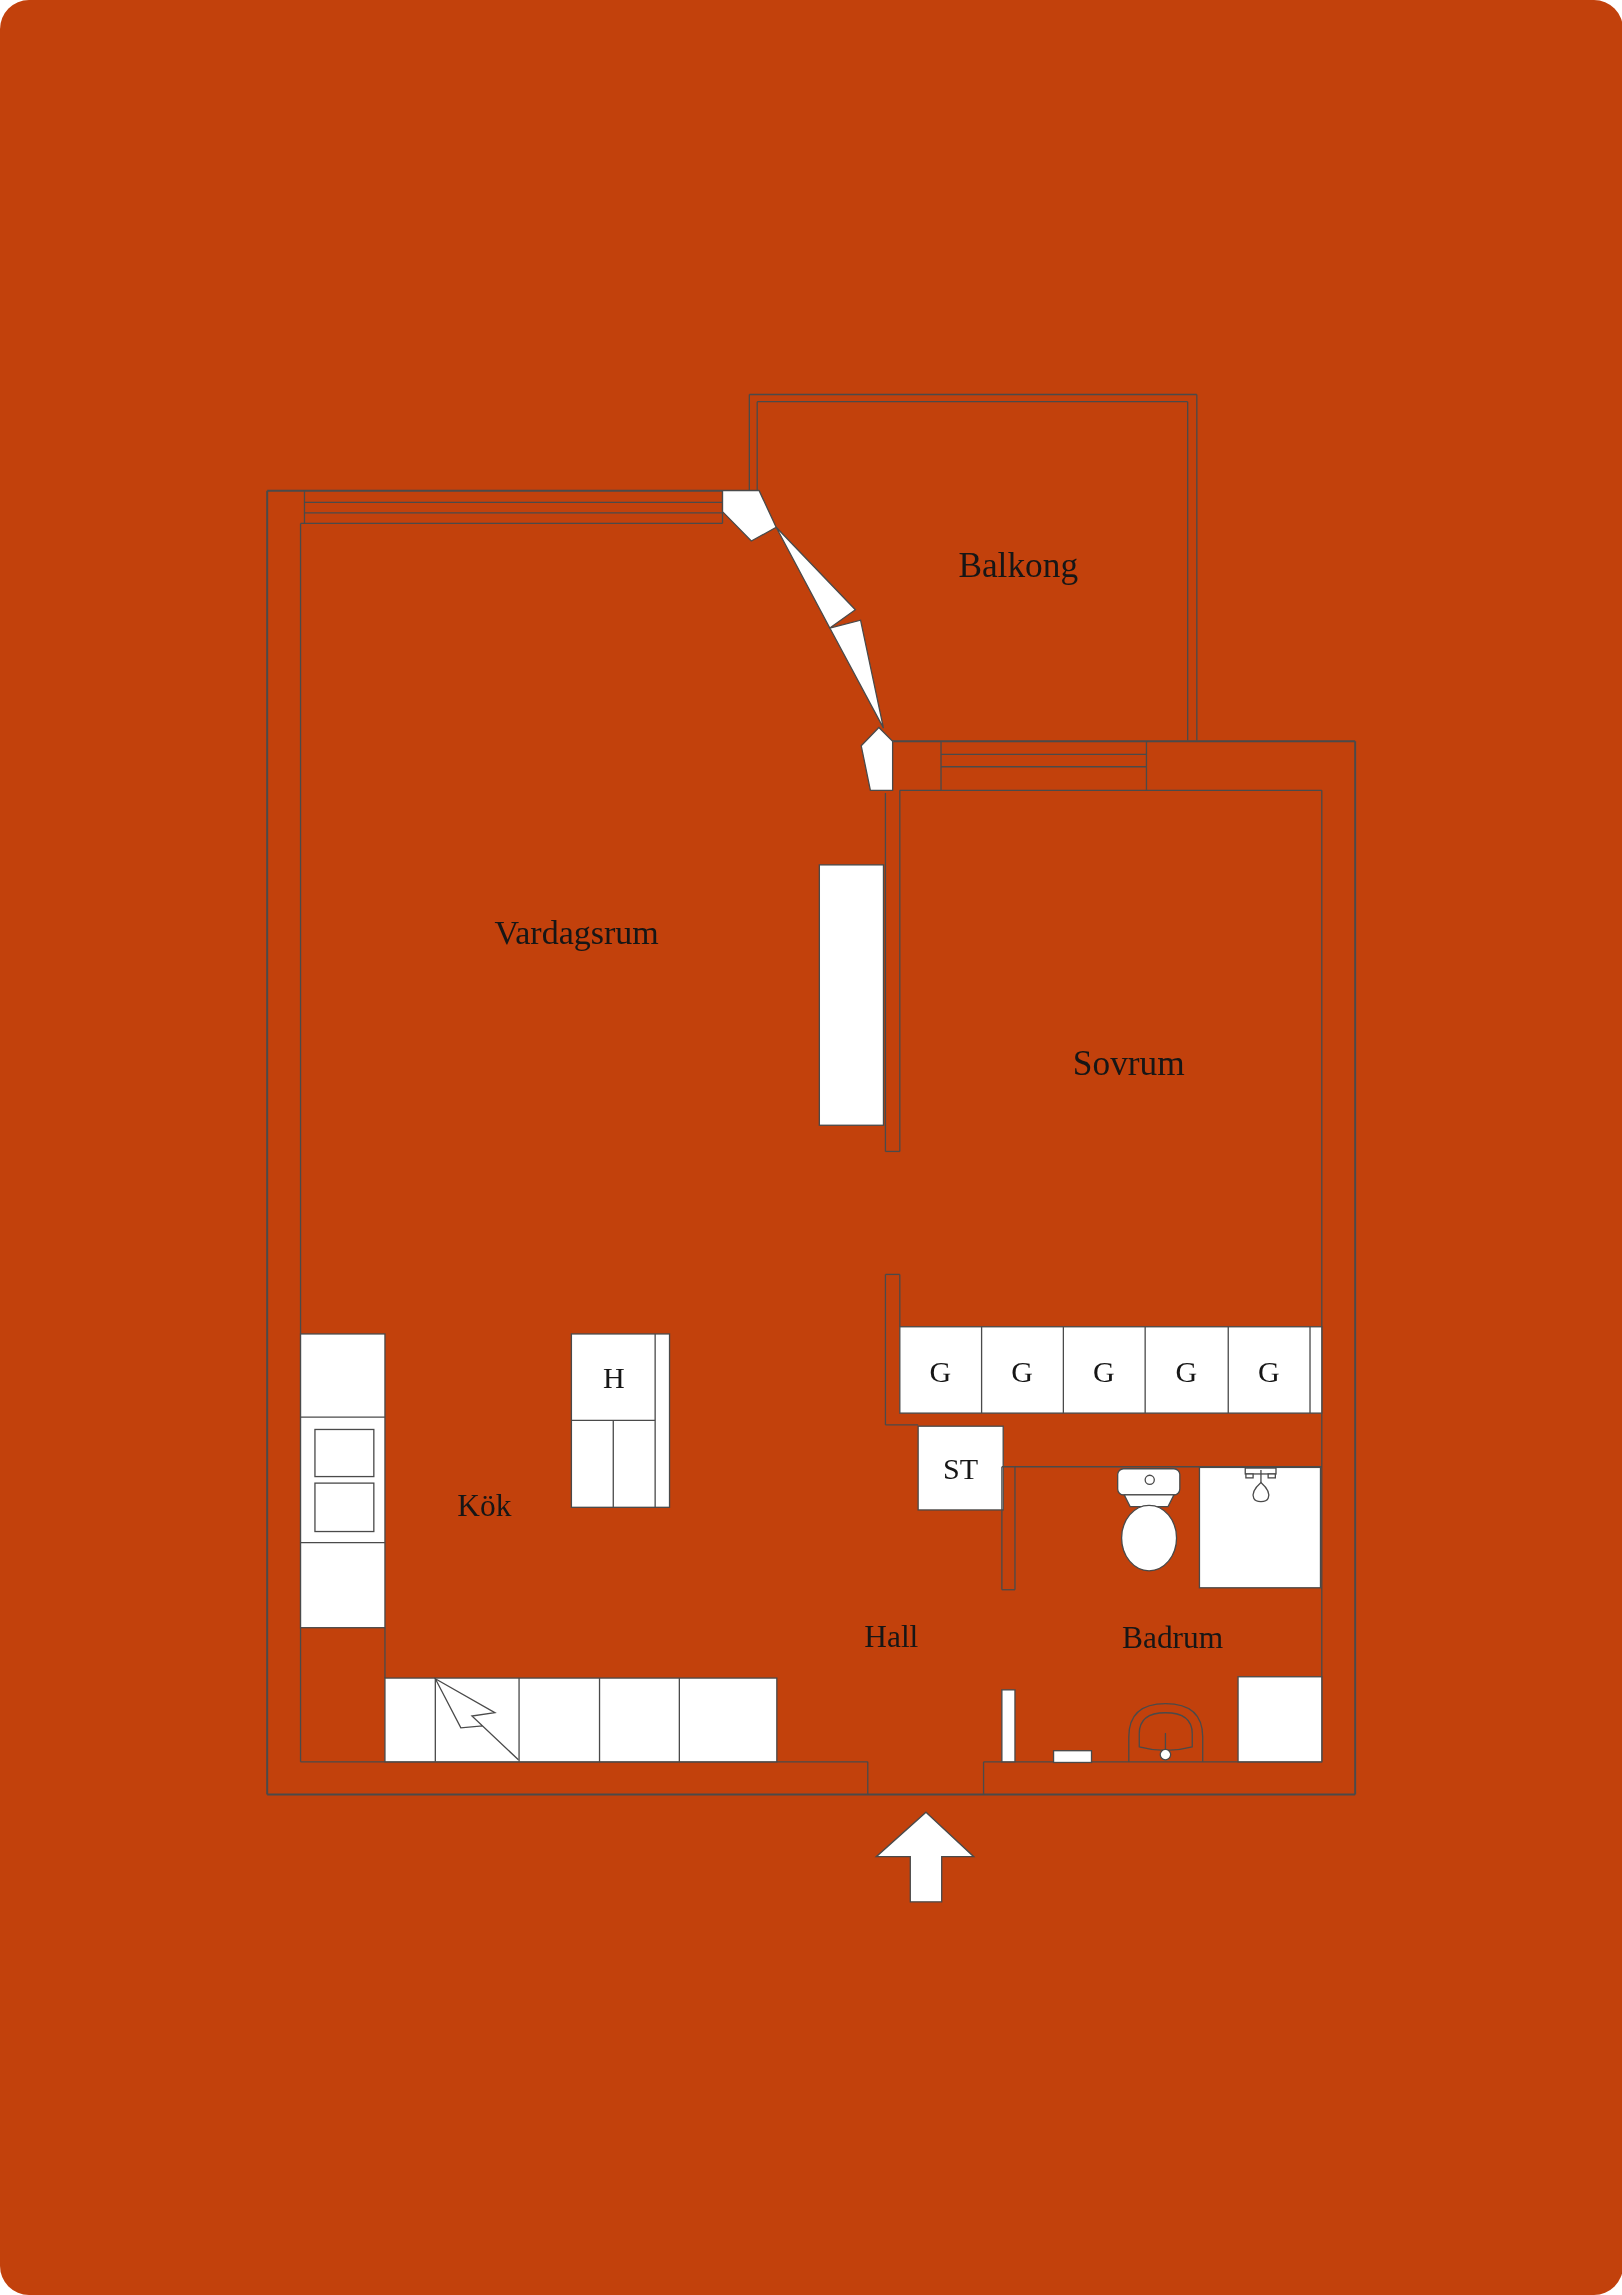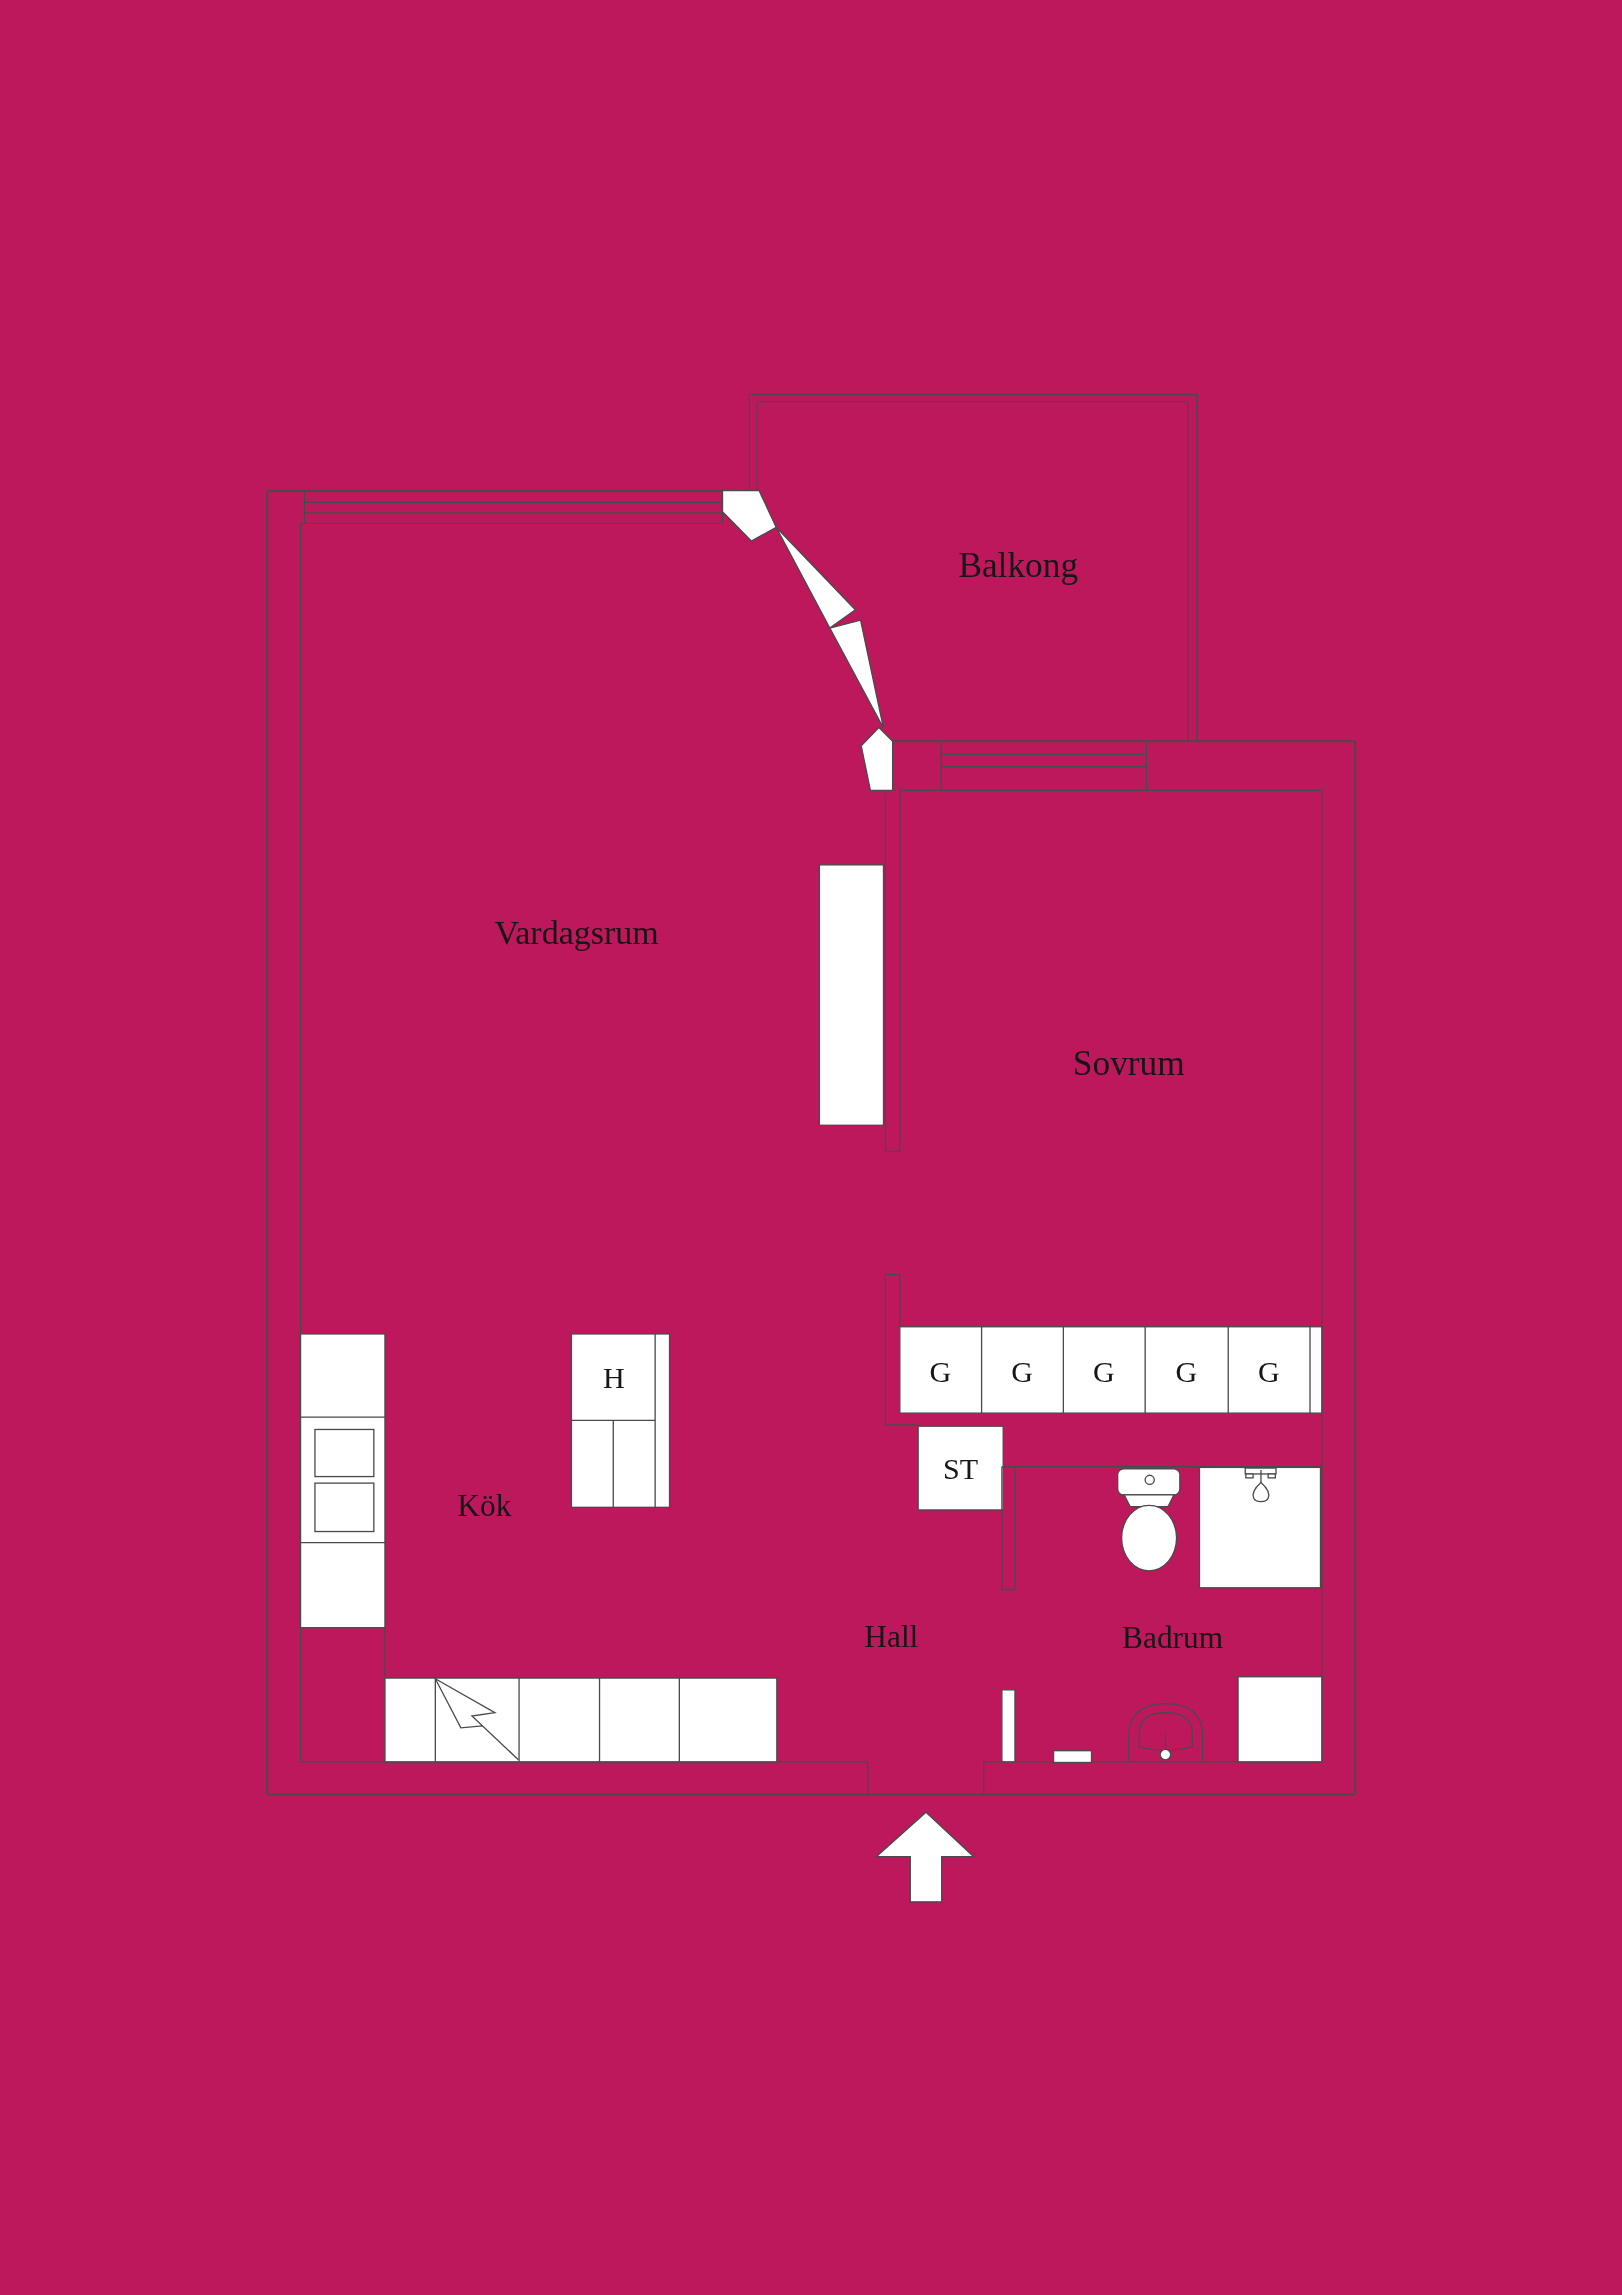--- a/index.html
+++ b/index.html
@@ -5,22 +5,23 @@
   html, body {
     margin: 0;
     padding: 0;
     background: #ffffff;
     font-family: "Liberation Serif", "DejaVu Serif", serif;
   }
   .page {
     position: relative;
     width: 1623px;
     height: 2295px;
-    background: #be185d;
+    background: #c2410c;
     overflow: hidden;
+    border-radius: 29px;
   }
   svg { display: block; }
   .ln   { fill: none; stroke: #4a4a4a; stroke-width: 2; }
   .lnx  { fill: none; stroke: #4a4a4a; stroke-width: 3; }
   .shape{ fill: #ffffff; stroke: #4a4a4a; stroke-width: 2; }
   .lbl  { fill: #161616; text-anchor: middle; }
   .fs-room  { font-size: 54px; }
   .fs-room2 { font-size: 52px; }
   .fs-mid   { font-size: 48px; }
   .fs-sml   { font-size: 46px; }

